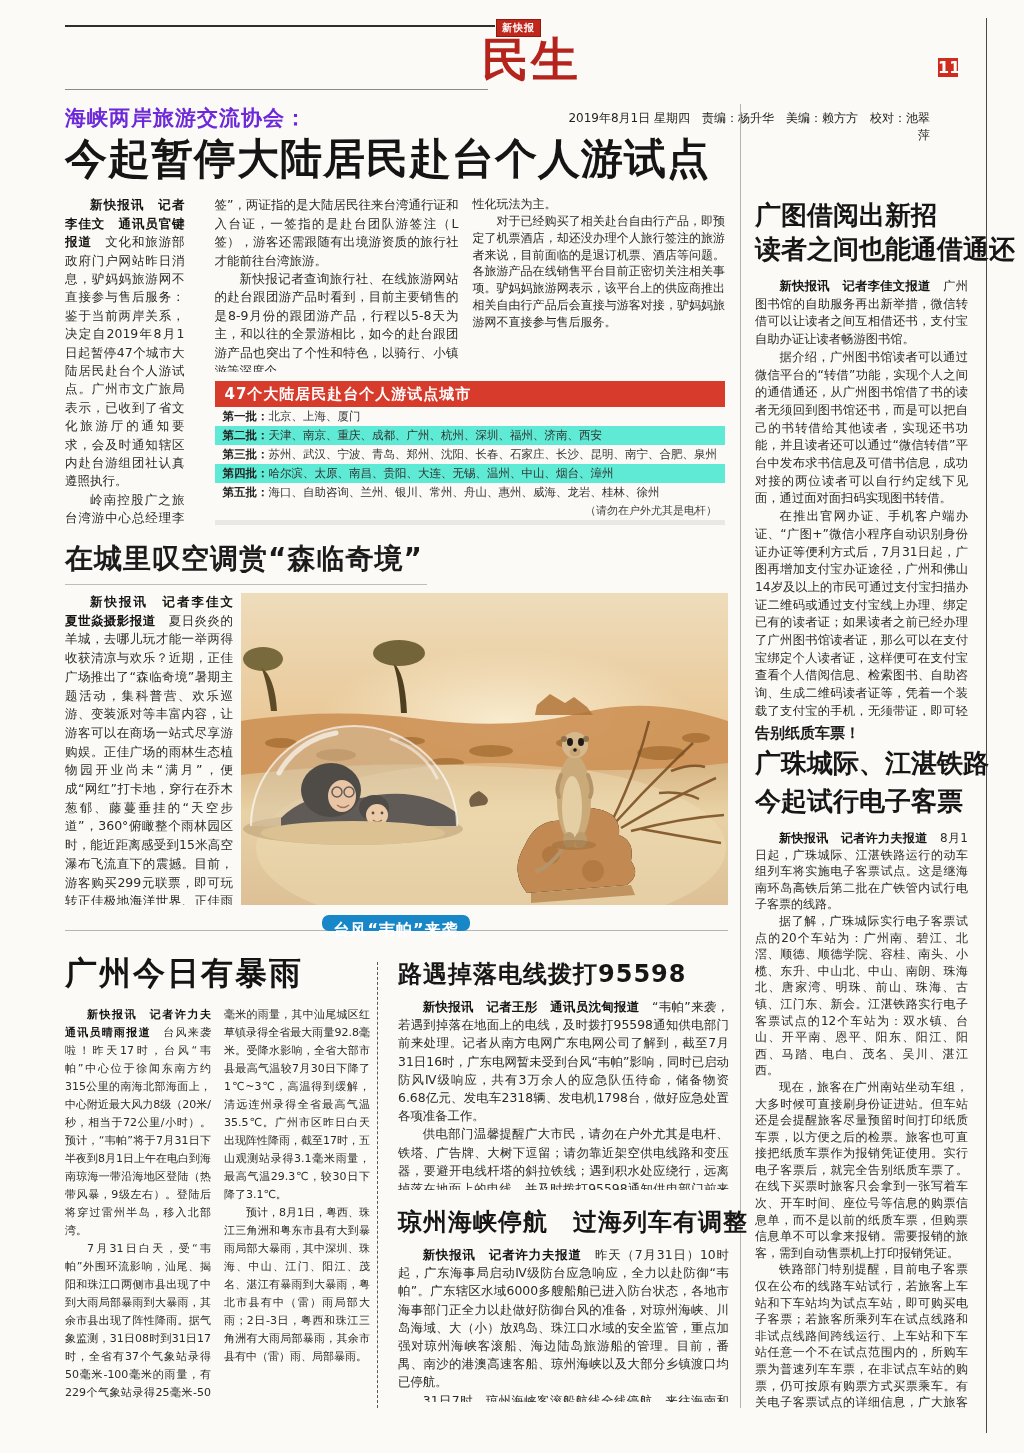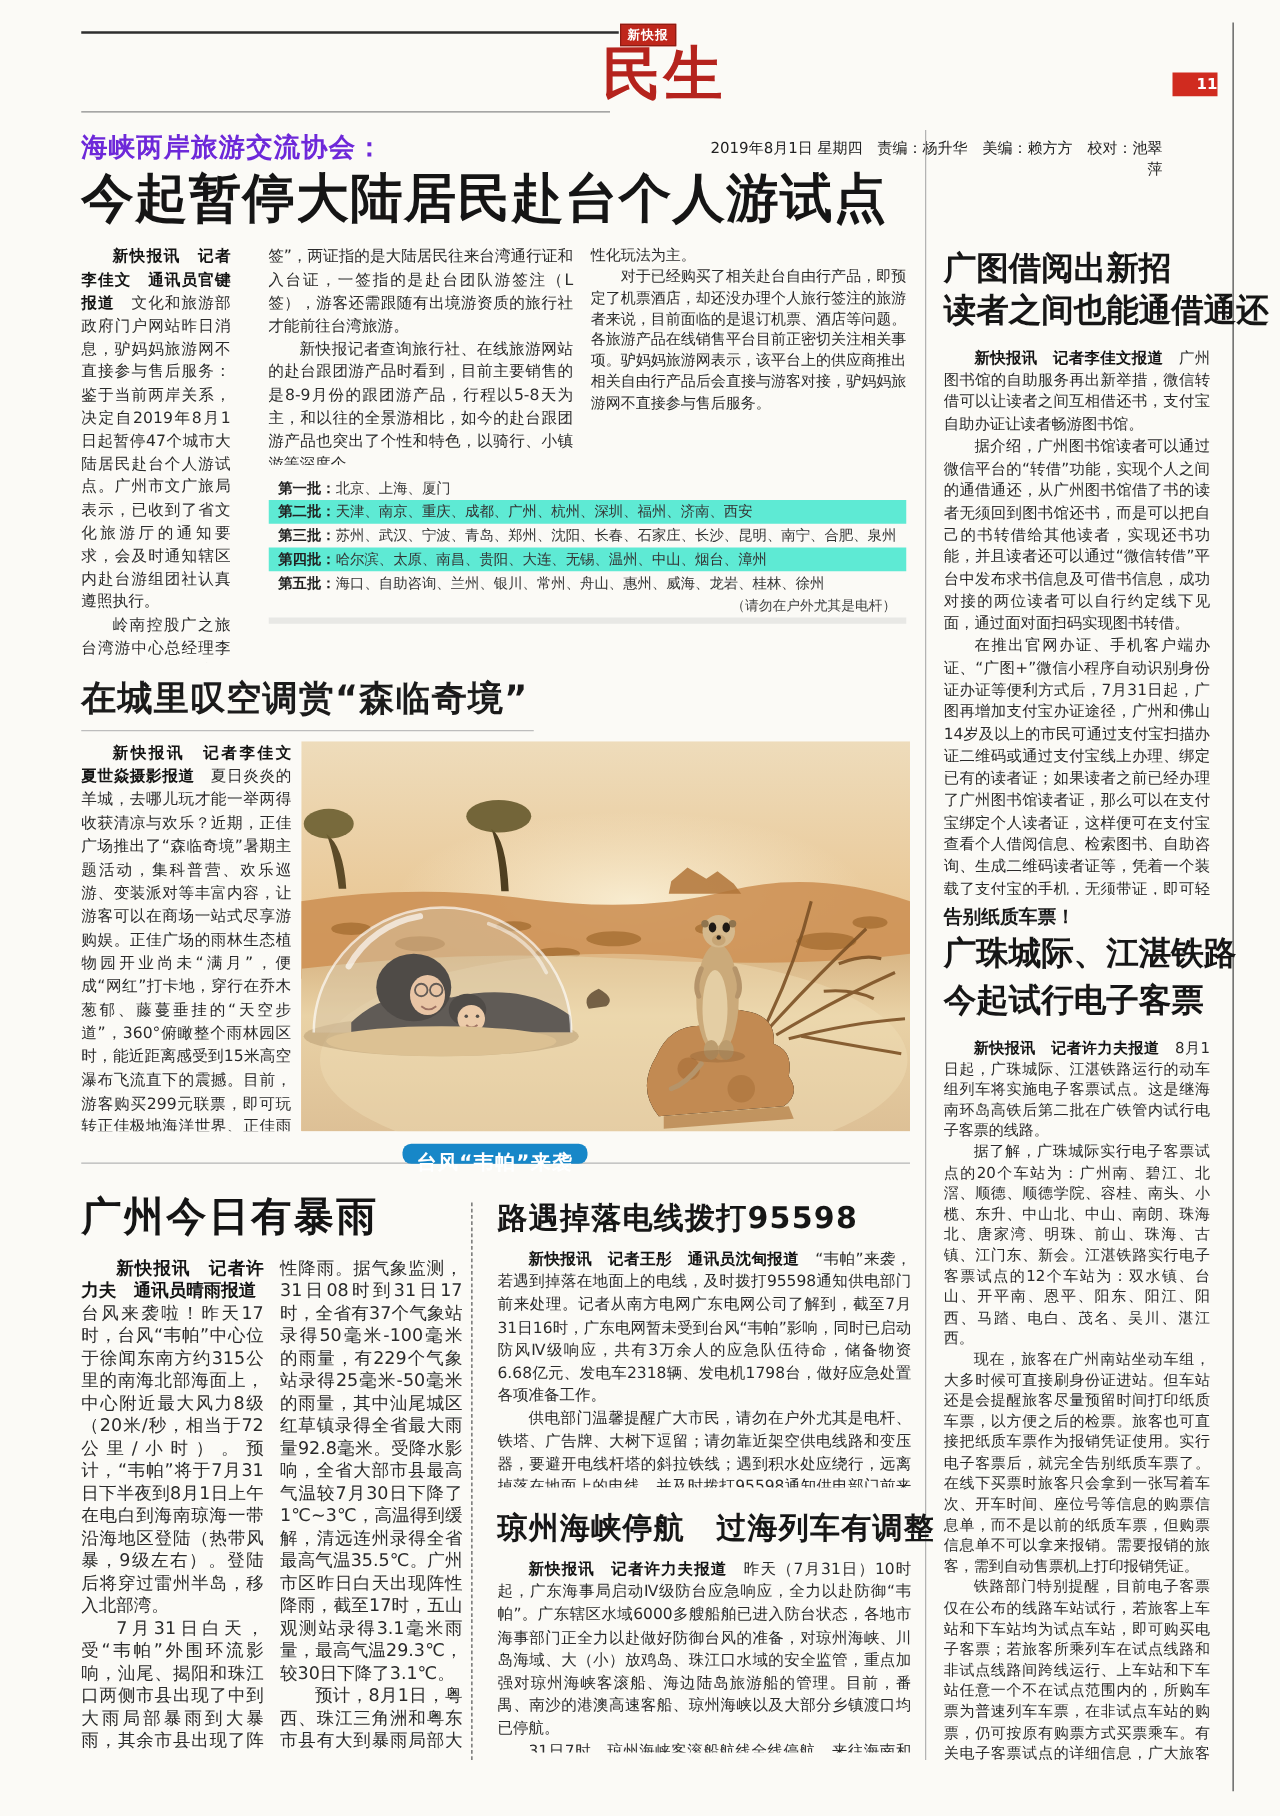--- a/index.html
+++ b/index.html
@@ -8,22 +8,22 @@
     font-family:"DejaVu Sans",sans-serif;color:#262626;overflow:hidden;
   }
   .abs{position:absolute;}
   
   .rule-top{left:65px;top:25px;width:430px;height:2px;background:#2e2e2e;}
   .logo-badge{left:496px;top:19px;background:#bf271c;color:#fff;font-size:10px;
     font-weight:bold;padding:1px 5px;letter-spacing:1px;border:1px solid #8e1b12;}
   .section-title{left:482px;top:34px;font-family:"DejaVu Serif",serif;font-weight:bold;
     font-size:47px;line-height:1.1;color:#b5231d;letter-spacing:2px;}
   .dateline{left:560px;top:62px;width:370px;text-align:right;font-size:12px;color:#222;margin-top:48px;}
-  .page-badge{left:938px;top:58px;width:36px;height:19px;background:#d02b1f;color:#fff;
-    font-size:12px;font-weight:bold;text-align:right;line-height:19px;}
+  .page-badge{left:938px;top:58px;width:20px;height:19px;background:#d02b1f;color:#fff;
+    font-size:16px;font-weight:bold;text-align:right;line-height:19px;}
   .rule-header{left:65px;top:89px;width:423px;height:1px;background:#8a8a8a;}
   .rule-edge{left:986px;top:18px;width:1px;height:1415px;background:#4a4a4a;}
   .vert-divider{left:740px;top:104px;width:1px;height:1304px;background:#b3b3b3;}
   .dash-divider{left:377px;top:962px;width:0;height:446px;border-left:1px dashed #585858;}
 
   
   .bodytext{font-size:12.5px;line-height:18.4px;text-align:justify;color:#2b2b2b;}
   .bodytext p{margin:0;text-indent:2em;}
   .bodytext p.cont{text-indent:0;}
   .bodytext b{color:#141414;}
@@ -59,21 +59,21 @@
 
   
   .typhoon-rule{left:65px;top:930px;width:663px;height:1px;background:#b5b5b5;}
   .typhoon-label{left:322px;top:915px;width:148px;height:16px;background:#1787c8;border-radius:7px;
     color:#fff;font-weight:bold;font-size:16px;text-align:center;line-height:30px;letter-spacing:1px;}
 
   
   .rain{left:65px;top:952px;width:305px;}
   .rain-title{font-size:32px;font-weight:bold;color:#141414;letter-spacing:2px;white-space:nowrap;}
   .rain-body{margin-top:10px;height:404px;overflow:hidden;column-count:2;column-gap:13px;column-fill:auto;
-    font-size:14px;line-height:18px;}
+    font-size:11px;line-height:18px;}
 
   
   .powerline{left:398px;top:958px;width:331px;}
   .strait{left:398px;top:1206px;width:331px;}
   .mid-title{font-size:24px;font-weight:bold;color:#161616;letter-spacing:1px;white-space:nowrap;}
   .mid-body{margin-top:8px;overflow:hidden;font-size:12.4px;line-height:18.2px;}
   .powerline .mid-body{height:192px;}
   .strait .mid-body{height:156px;}
 
   
@@ -112,20 +112,21 @@
         <div class="lcol2 bodytext">
           <p class="cont">签”，两证指的是大陆居民往来台湾通行证和入台证，一签指的是赴台团队游签注（L签），游客还需跟随有出境游资质的旅行社才能前往台湾旅游。</p>
           <p>新快报记者查询旅行社、在线旅游网站的赴台跟团游产品时看到，目前主要销售的是8-9月份的跟团游产品，行程以5-8天为主，和以往的全景游相比，如今的赴台跟团游产品也突出了个性和特色，以骑行、小镇游等深度个</p>
         </div>
         <div class="lcol3 bodytext">
           <p class="cont">性化玩法为主。</p>
           <p>对于已经购买了相关赴台自由行产品，即预定了机票酒店，却还没办理个人旅行签注的旅游者来说，目前面临的是退订机票、酒店等问题。各旅游产品在线销售平台目前正密切关注相关事项。驴妈妈旅游网表示，该平台上的供应商推出相关自由行产品后会直接与游客对接，驴妈妈旅游网不直接参与售后服务。</p>
         </div>
       </div>
       <div class="citybox">
+        <div class="citybox-title">47个大陆居民赴台个人游试点城市</div>
         <div class="cb-row"><b>第一批：</b><span>北京、上海、厦门</span></div>
         <div class="cb-row alt"><b>第二批：</b><span>天津、南京、重庆、成都、广州、杭州、深圳、福州、济南、西安</span></div>
         <div class="cb-row"><b>第三批：</b><span>苏州、武汉、宁波、青岛、郑州、沈阳、长春、石家庄、长沙、昆明、南宁、合肥、泉州</span></div>
         <div class="cb-row alt"><b>第四批：</b><span>哈尔滨、太原、南昌、贵阳、大连、无锡、温州、中山、烟台、漳州</span></div>
         <div class="cb-row"><b>第五批：</b><span>海口、自助咨询、兰州、银川、常州、舟山、惠州、威海、龙岩、桂林、徐州</span></div>
         <div class="cb-source">（请勿在户外尤其是电杆）</div>
         <div class="cb-footer"></div>
       </div>
     </div>
   </div>

